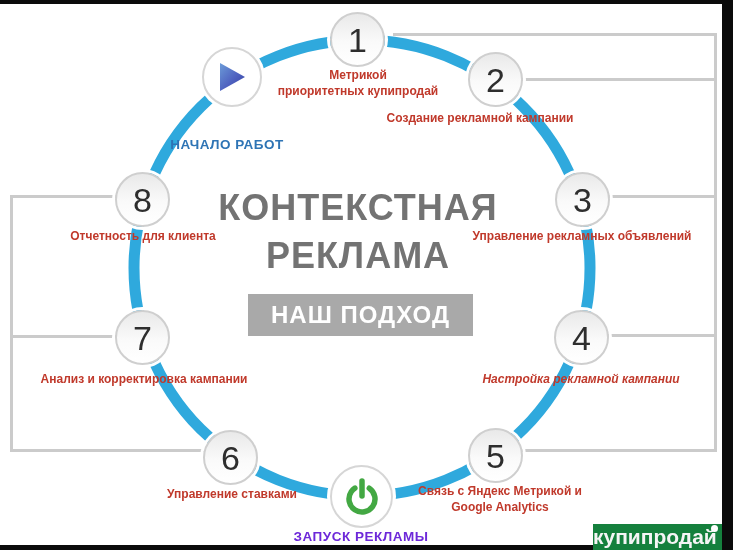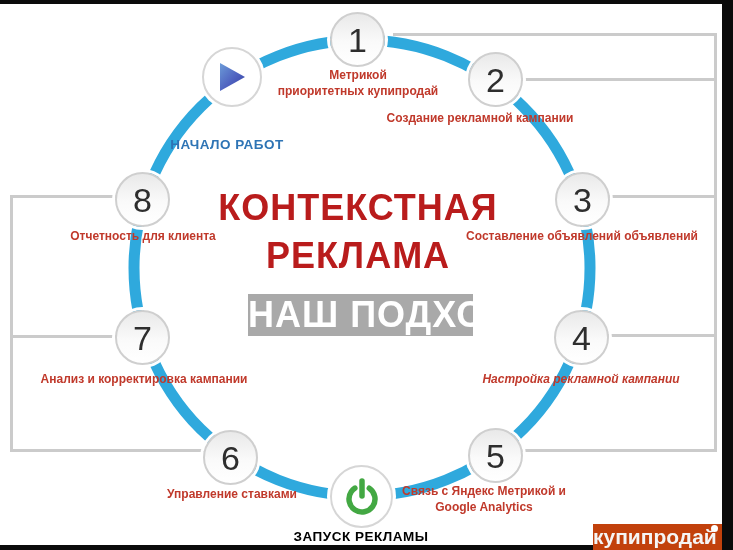--- a/index.html
+++ b/index.html
@@ -57,48 +57,48 @@
   
   .slabel{
     position:absolute;z-index:4;transform:translateX(-50%);
     color:#c0392b;font-weight:bold;font-size:12px;text-align:center;line-height:16px;
   }
   .slabel .ln{display:block;white-space:nowrap;}
   .l1{left:358px;top:67px;}
   .l2{left:480px;top:110px;}
   .l3{left:582px;top:228px;}
   .l4{left:581px;top:371px;font-style:italic;}
-  .l5{left:484px;top:483px;}
+  .l5{left:500px;top:483px;}
   .l6{left:232px;top:486px;}
   .l7{left:144px;top:371px;text-align:center;}
   .l8{left:143px;top:228px;}
 
   .caption{
     position:absolute;z-index:4;transform:translateX(-50%);
     font-weight:bold;font-size:13.5px;white-space:nowrap;letter-spacing:.5px;
   }
   .start-caption{left:227px;top:113px;color:#2e74b5;margin-top:24px;}
-  .launch-caption{left:361px;top:529px;color:#000000;text-align:center;}
+  .launch-caption{left:361px;top:529px;color:#6d28d9;text-align:center;}
 
   
   .title{
     position:absolute;z-index:2;left:358px;top:184px;transform:translateX(-50%);
-    text-align:center;color:#b91c1c;font-weight:bold;font-size:36px;
+    text-align:center;color:#737373;font-weight:bold;font-size:36px;
     line-height:48px;letter-spacing:1px;white-space:nowrap;
   }
   .banner{
     position:absolute;z-index:2;left:248px;top:294px;width:225px;height:42px;
-    background:#a9a9a9;color:#ffffff;font-weight:bold;font-size:36px;
+    background:#a9a9a9;color:#ffffff;font-weight:bold;font-size:24px;
     letter-spacing:1px;text-align:center;line-height:42px;white-space:nowrap;
   }
 
   
   .watermark{
     position:absolute;z-index:5;left:593px;top:524px;width:129px;height:26px;
-    background:#c2410c;color:#f5f5f5;font-weight:bold;font-size:21px;
+    background:#15803d;color:#f5f5f5;font-weight:bold;font-size:21px;
     line-height:25px;padding-left:0;box-sizing:border-box;white-space:nowrap;
   }
   .wm-dot{
     position:absolute;left:118px;top:1px;width:7px;height:7px;border-radius:50%;
     background:#ffffff;
   }
 </style>
 </head>
 <body>
 
@@ -165,21 +165,21 @@
   </div>
 
   <div class="slabel l1">
     <span class="ln">Метрикой</span>
     <span class="ln">приоритетных купипродай</span>
   </div>
   <div class="slabel l2">
     <span class="ln">Создание рекламной кампании</span>
   </div>
   <div class="slabel l3">
-    <span class="ln">Составление объявлений объявлений</span>
+    <span class="ln">Управление рекламных объявлений</span>
   </div>
   <div class="slabel l4">
     <span class="ln">Настройка рекламной кампании</span>
   </div>
   <div class="slabel l5">
     <span class="ln">Связь с Яндекс Метрикой и</span>
     <span class="ln">Google Analytics</span>
   </div>
   <div class="slabel l6">
     <span class="ln">Управление ставками</span>

